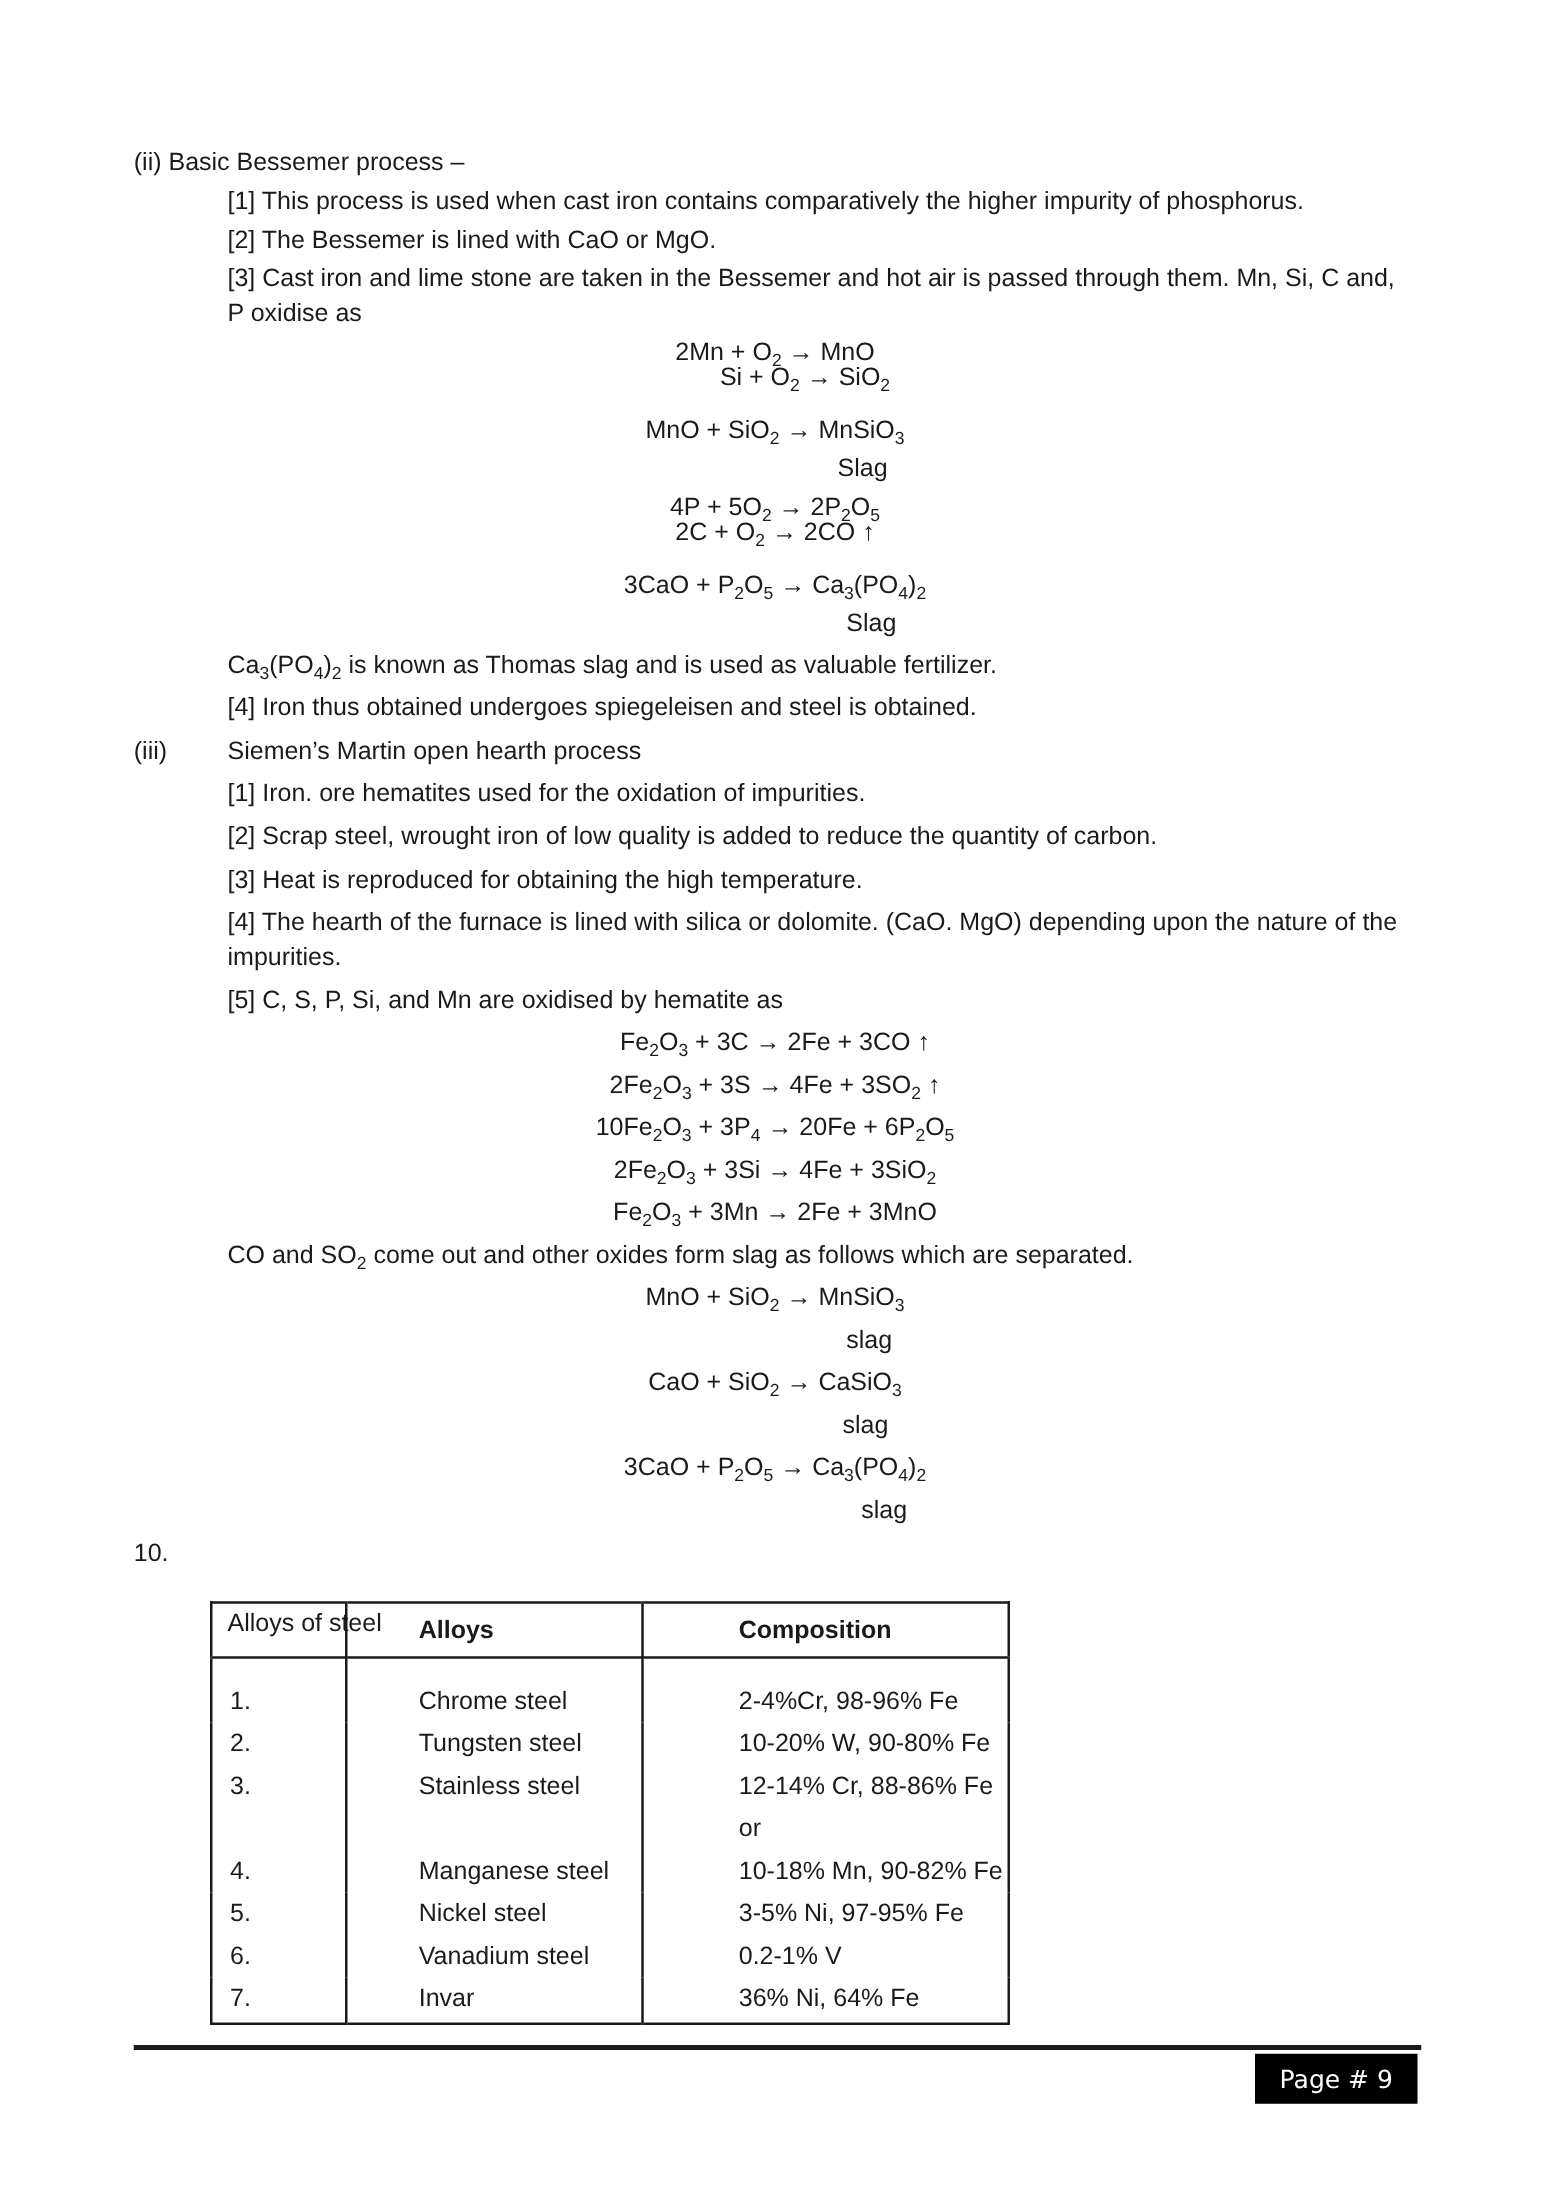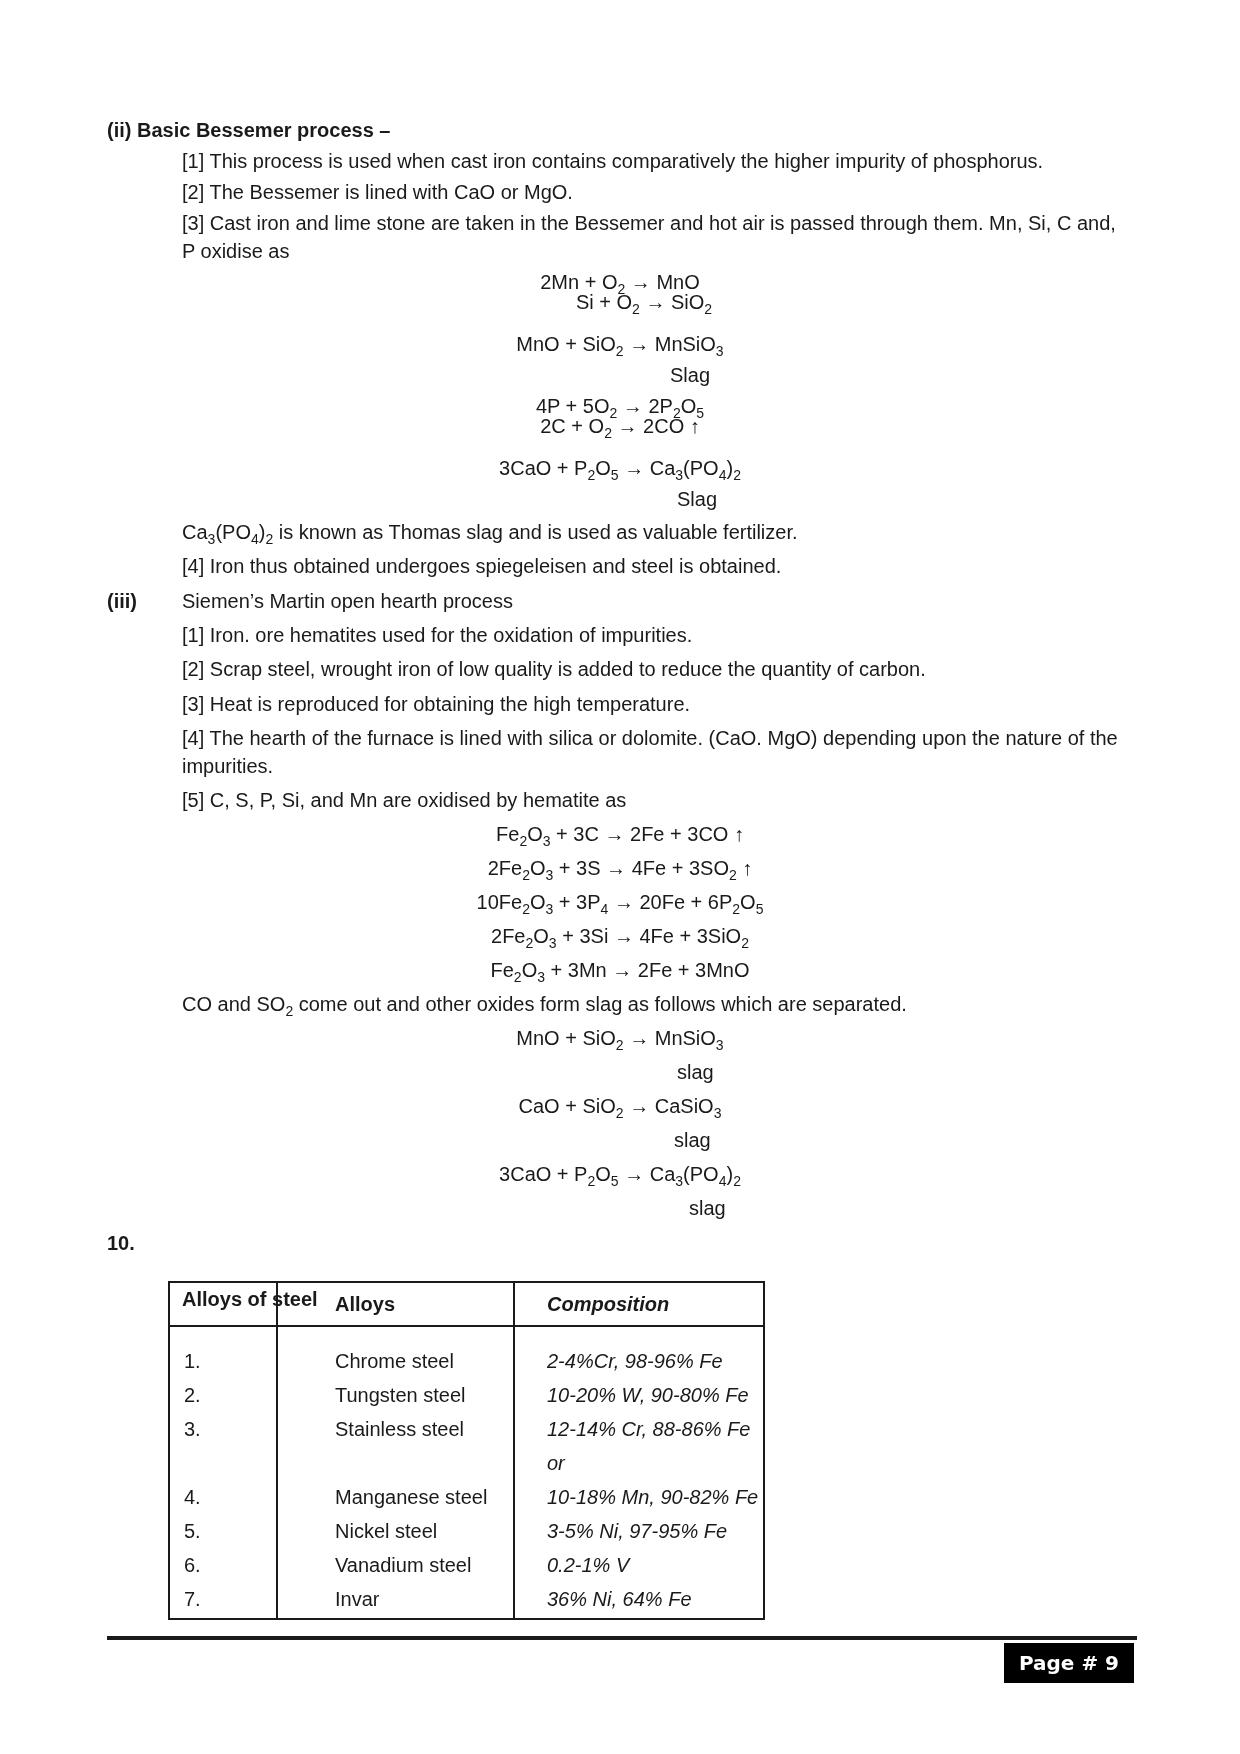--- a/index.html
+++ b/index.html
@@ -1,34 +1,34 @@
 <!DOCTYPE html>
 <html><head>
 <meta charset="utf-8">
 <style>
   html, body { margin: 0; padding: 0; background: #ffffff; }
   body { width: 1240px; height: 1754px; position: relative; overflow: hidden;
          font-family: "Liberation Sans", sans-serif; color: #1a1a1a; font-size: 20px; }
   .abs { position: absolute; white-space: nowrap; line-height: 24px; }
-  .bold { font-weight: bold; }
+  .bold { font-weight: normal; }
   sub { font-size: 70%; vertical-align: -5px; line-height: 0; }
   .eq { position: absolute; left: 0; width: 1240px; text-align: center; white-space: nowrap; line-height: 24px; }
   .slag { position: absolute; white-space: nowrap; line-height: 24px; }
   table.alloys { position: absolute; left: 168px; top: 1281px; border-collapse: collapse;
                  border: 2px solid #1a1a1a; }
   table.alloys td { padding: 0; vertical-align: top; font-size: 20px; line-height: 34px; }
   table.alloys .c0 { width: 108px; border-right: 2px solid #1a1a1a; padding-left: 14px; box-sizing: border-box; }
   table.alloys .c1 { width: 237px; border-right: 2px solid #1a1a1a; padding-left: 57px; box-sizing: border-box; margin-left: 39px; }
-  table.alloys .c2 { width: 250px; padding-left: 32px; box-sizing: border-box; font-style: italic; }
+  table.alloys .c2 { width: 293px; padding-left: 76px; box-sizing: border-box; }
   table.alloys tr.head td { height: 42px; line-height: 42px; font-weight: bold; border-bottom: 2px solid #1a1a1a; }
   table.alloys tr.spacer td { height: 18px; }
   table.alloys tr.last td { padding-bottom: 2px; }
   .rule { position: absolute; left: 107px; top: 1636px; width: 1030px; height: 4px; background: #1a1a1a; }
   .pagebox { position: absolute; left: 1004px; top: 1643px; width: 130px; height: 40px; background: #000;
-             color: #fff; font-family: "DejaVu Sans", sans-serif; font-weight: bold; font-size: 20px;
+             color: #fff; font-family: "DejaVu Sans", sans-serif; font-weight: normal; font-size: 20px;
              text-align: center; line-height: 40px; }
 </style>
 </head>
 <body>
 
 <div class="abs bold" style="left:107px; top:118px;">(ii) Basic Bessemer process –</div>
 <div class="abs" style="left:182px; top:149px;">[1] This process is used when cast iron contains comparatively the higher impurity of phosphorus.</div>
 <div class="abs" style="left:182px; top:180px;">[2] The Bessemer is lined with CaO or MgO.</div>
 <div class="abs" style="left:182px; top:211px;">[3] Cast iron and lime stone are taken in the Bessemer and hot air is passed through them. Mn, Si, C and,</div>
 <div class="abs" style="left:182px; top:239px;">P oxidise as</div>

